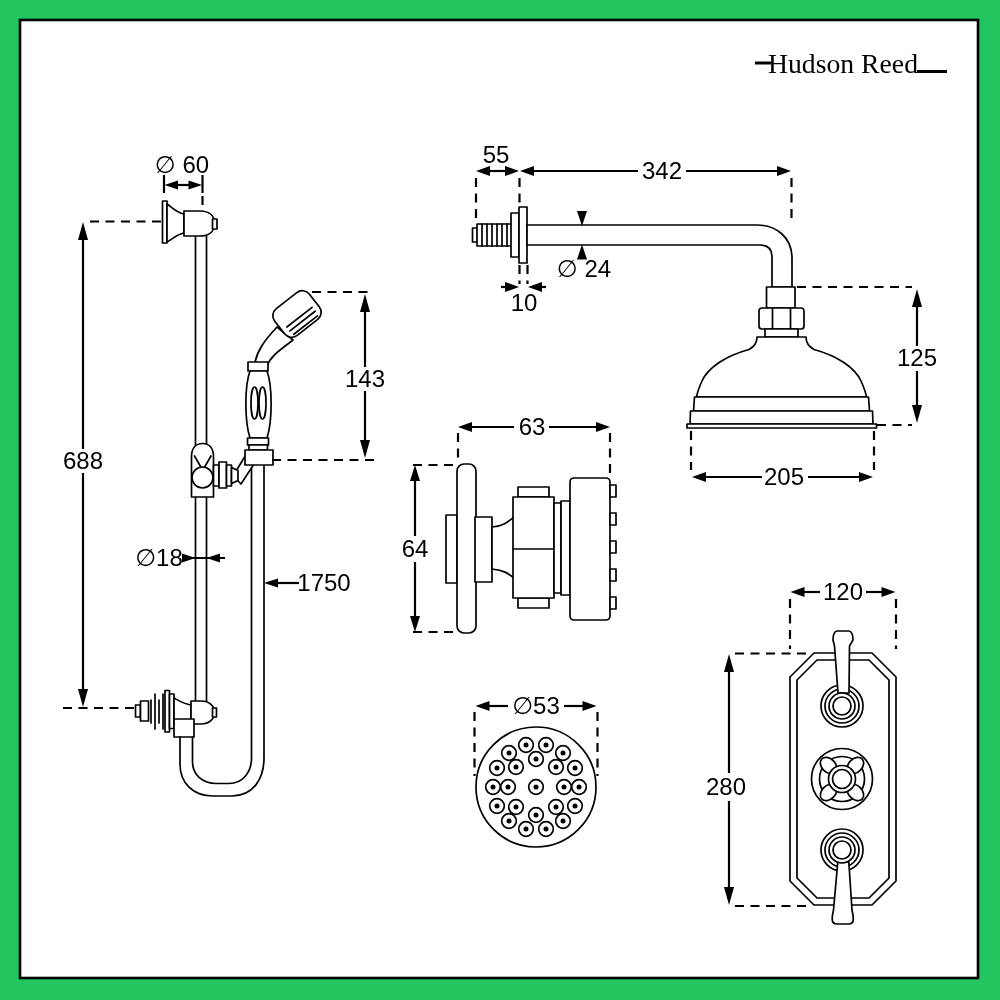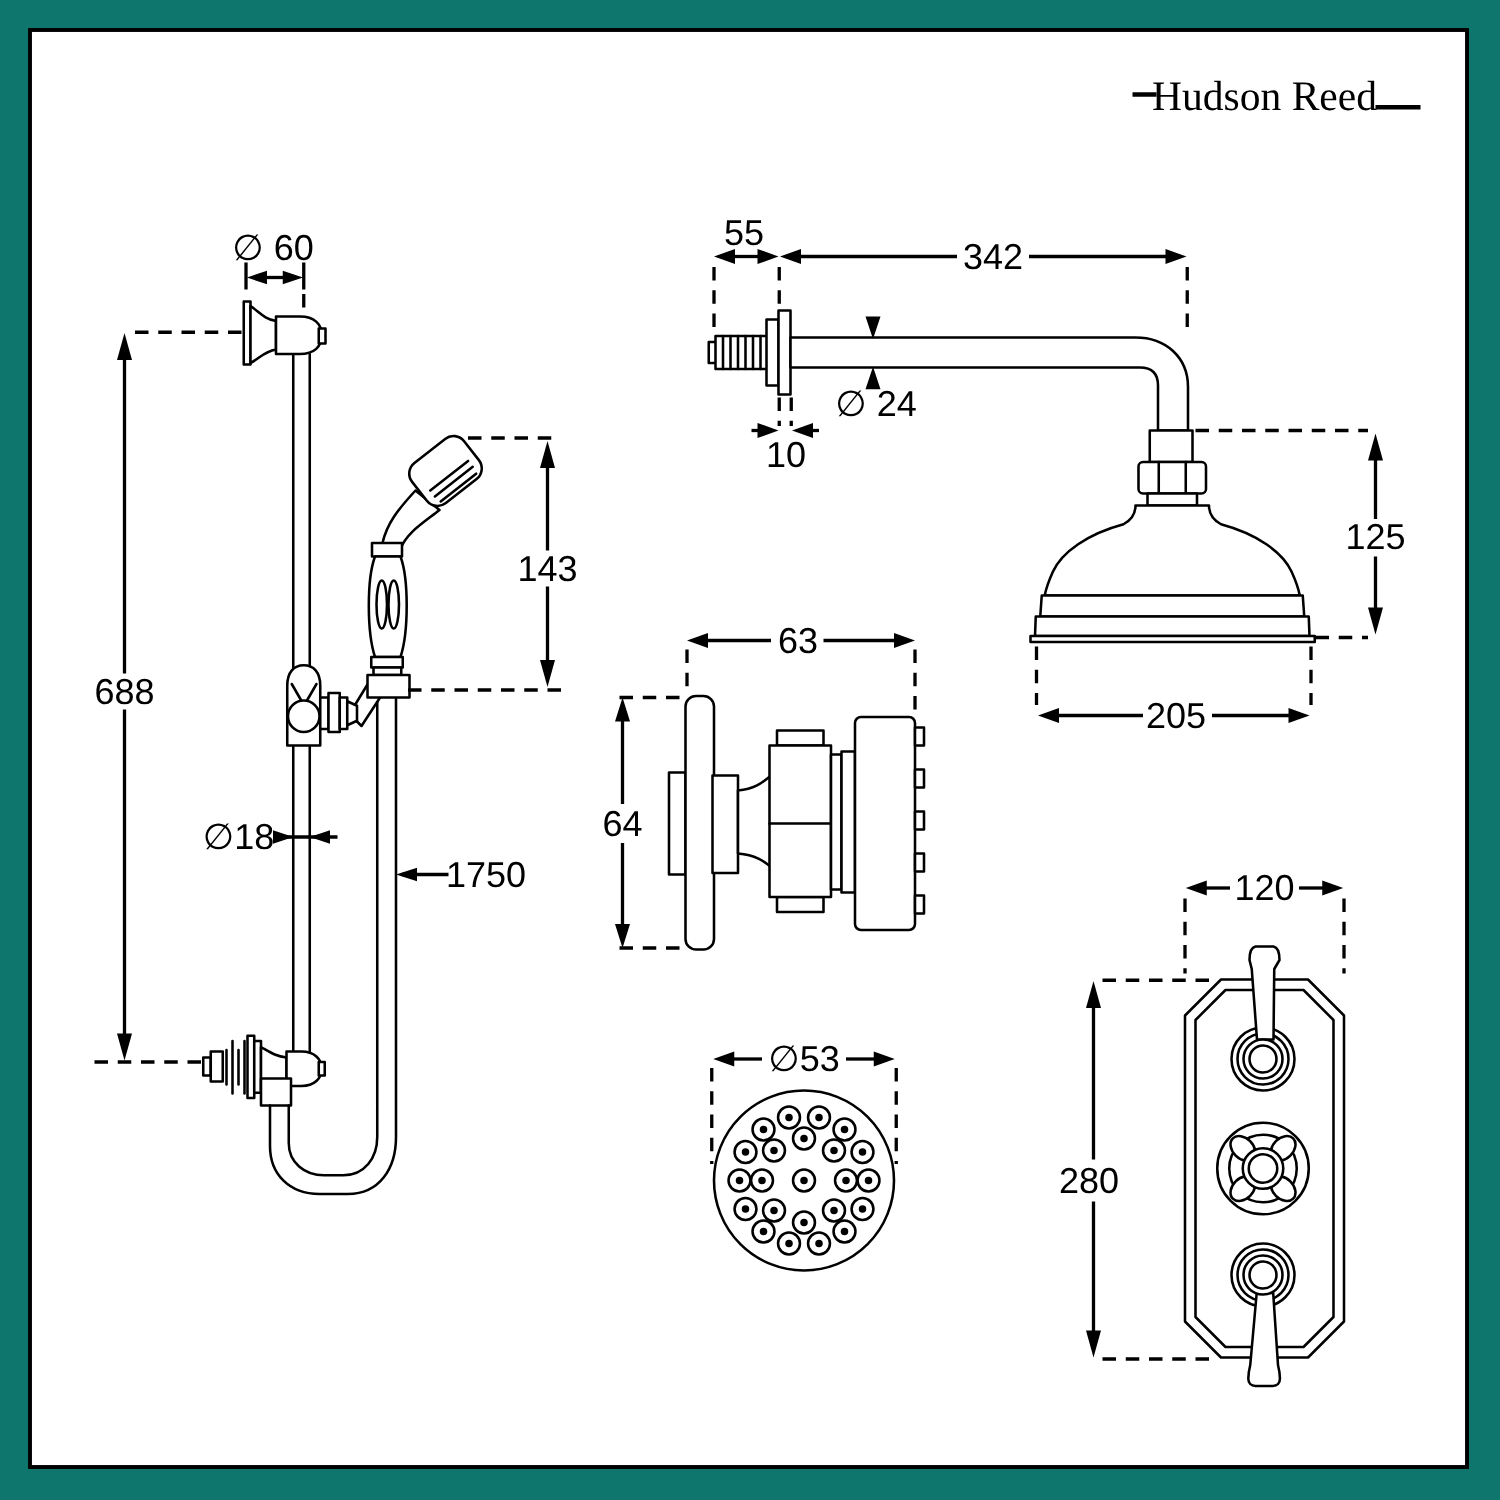--- a/index.html
+++ b/index.html
@@ -1,16 +1,16 @@
 <!DOCTYPE html>
 <html><head>
 <meta charset="utf-8">
 <style>
   html,body{margin:0;padding:0;background:#fff;}
-  .stage{position:relative;width:1000px;height:1000px;background:#0f766e;font-family:"Liberation Sans","DejaVu Sans",sans-serif;}
+  .stage{position:relative;width:1000px;height:1000px;background:#22c55e;font-family:"Liberation Sans","DejaVu Sans",sans-serif;}
   svg{display:block;}
   .s{fill:#fff;stroke:#000;stroke-width:1.7;stroke-linejoin:round;stroke-linecap:round;}
   .sn{fill:none;stroke:#000;stroke-width:1.7;stroke-linejoin:round;stroke-linecap:round;}
   .dim{fill:none;stroke:#000;stroke-width:2.2;}
   .dash{fill:none;stroke:#000;stroke-width:2.2;stroke-dasharray:9 6.5;}
   .arr{fill:#000;stroke:none;}
   .dot{fill:#000;stroke:none;}
   text.dtxt{font-size:24px;font-family:"Liberation Sans","DejaVu Sans",sans-serif;fill:#000;text-anchor:middle;}
   text.logo{font-size:28px;font-family:"Liberation Serif","DejaVu Serif",serif;fill:#000;}
 </style>

